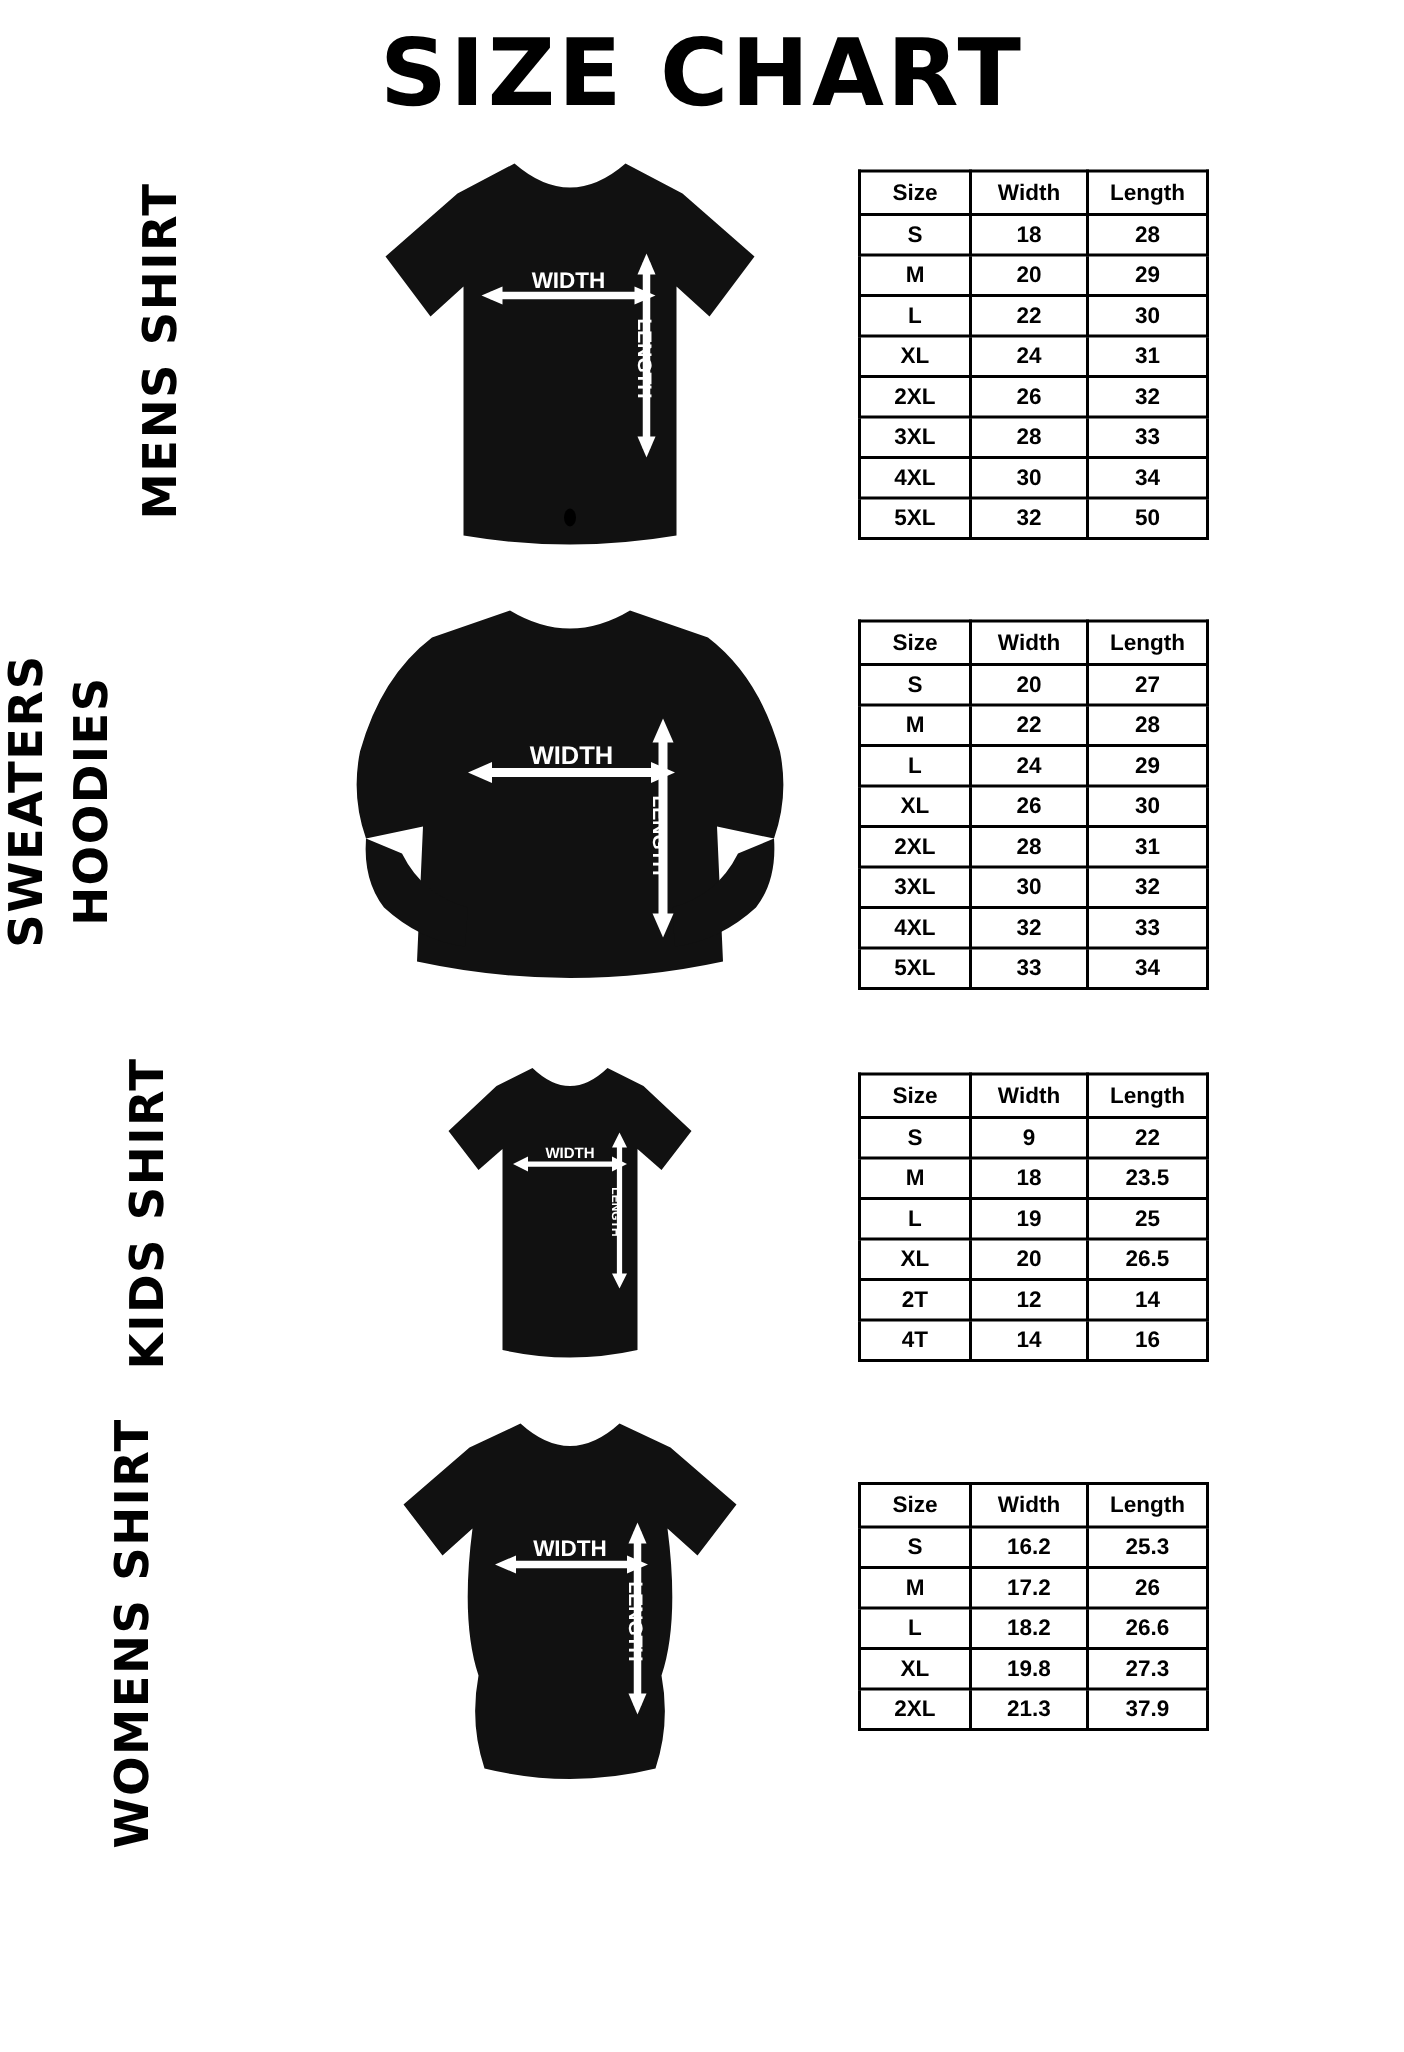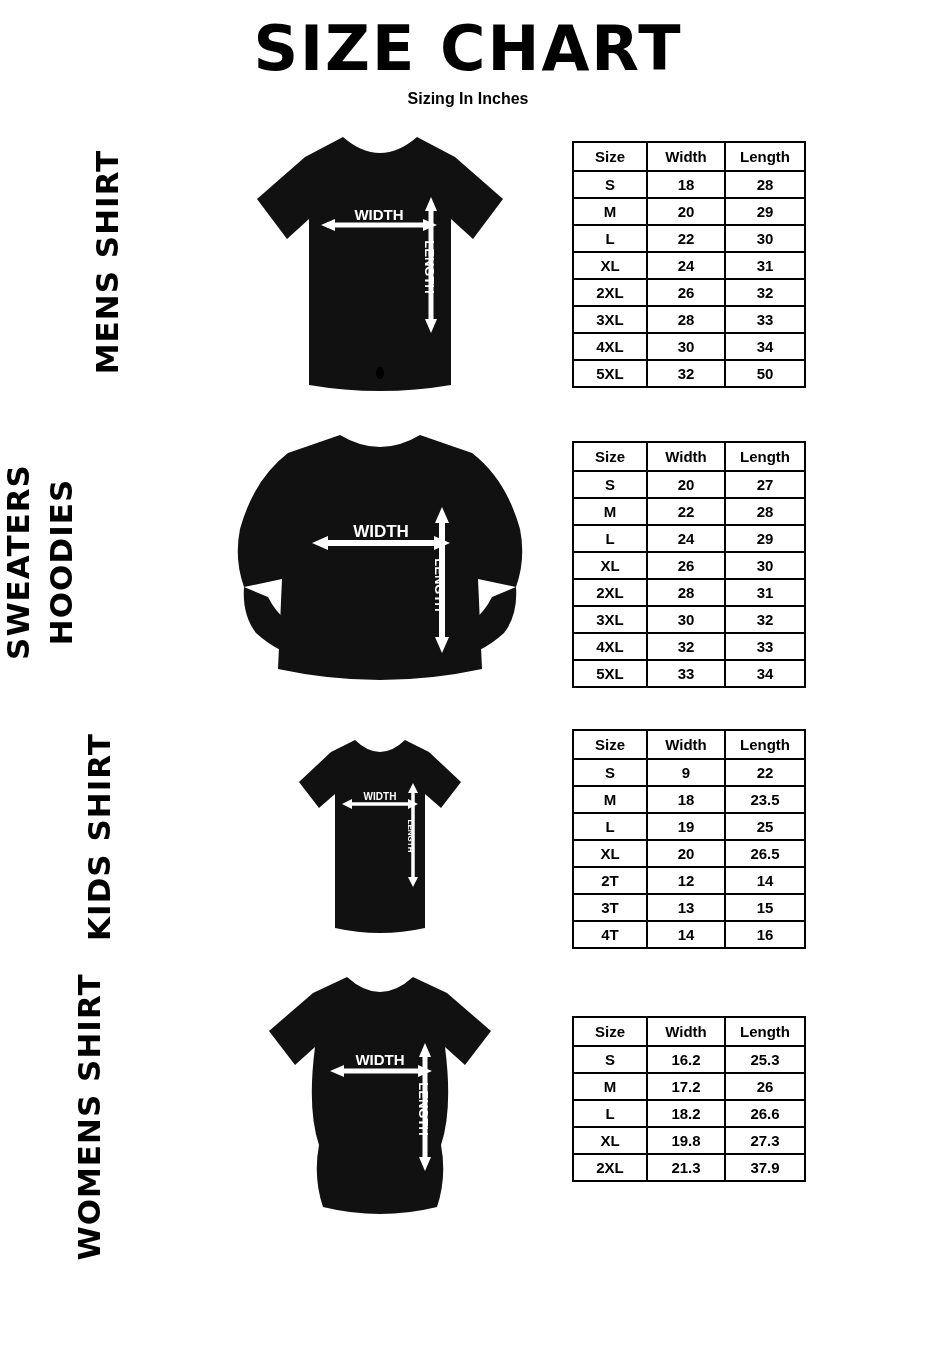--- a/index.html
+++ b/index.html
@@ -98,21 +98,20 @@
   #sec-kids { height: 250px; }
   #sec-womens { height: 270px; }
 </style>
 </head>
 <body>
 
 <div class="page">
 
   <div class="header">
     <div class="title">SIZE CHART</div>
-    <div class="subtitle">Sizing In Inches</div>
   </div>
 
   <div class="section" id="sec-mens">
     <div class="sec-label-col">
       <div class="vlabel" style="left:-5px; top:130px; transform: rotate(-90deg);">MENS SHIRT</div>
     </div>
     <div class="art-col">
       <svg class="garment" width="290" height="275" viewBox="0 0 290 275">
         <path fill="#111" d="M108 10 L70 30 L22 72 L52 112 L74 92 L74 258 Q145 270 216 258 L216 92 L238 112 L268 72 L220 30 L182 10 Q145 42 108 10 Z"></path>
         <ellipse cx="145" cy="246" rx="4" ry="6" fill="#000"></ellipse>
@@ -320,25 +319,20 @@
               <td>XL</td>
               <td>20</td>
               <td>26.5</td>
             </tr>
           <tr>
               <td>2T</td>
               <td>12</td>
               <td>14</td>
             </tr>
           <tr>
-              <td>3T</td>
-              <td>13</td>
-              <td>15</td>
-            </tr>
-          <tr>
               <td>4T</td>
               <td>14</td>
               <td>16</td>
             </tr>
         </tbody>
       </table>
     </div>
   </div>
 
   <div class="section" id="sec-womens">

